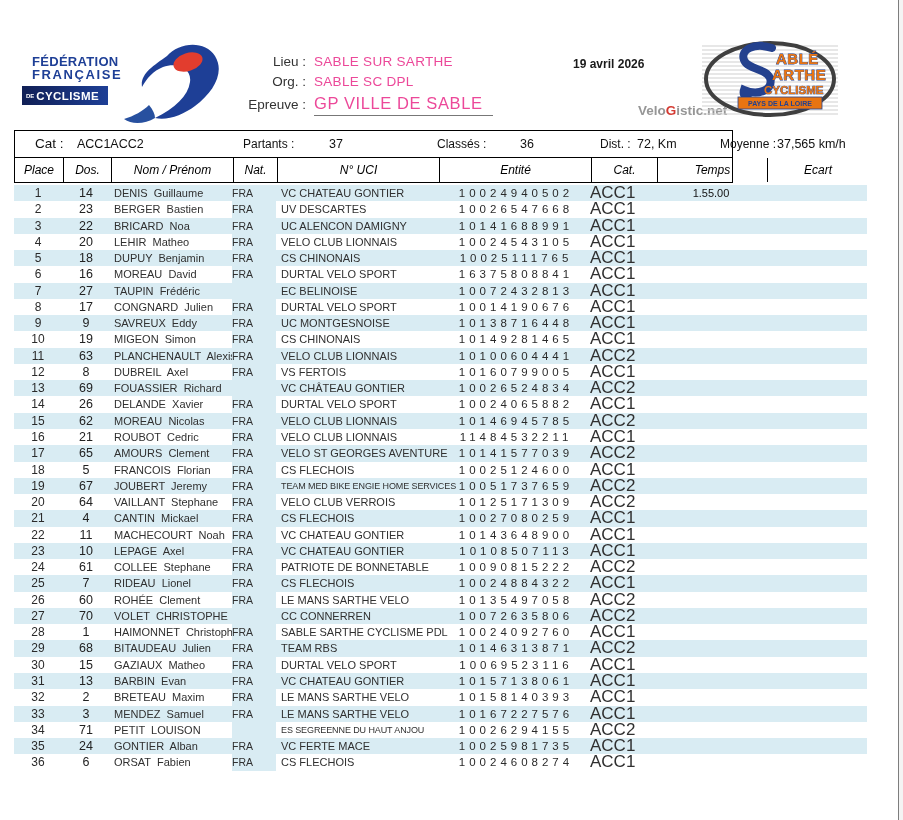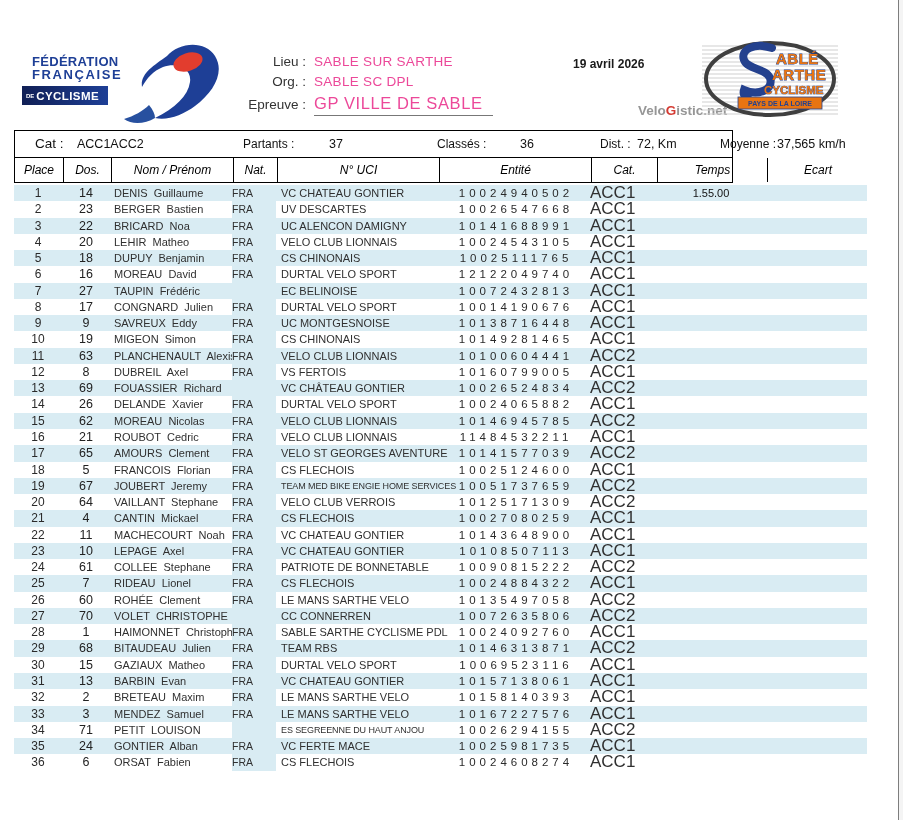--- a/index.html
+++ b/index.html
@@ -199,21 +199,21 @@
       <div class="cell c-cat">ACC1</div>
       <div class="cell c-temps"></div>
       <div class="cell c-ecart"></div>
     </div>
     <div class="grid-row data-row">
       <div class="cell c-place">6</div>
       <div class="cell c-dos">16</div>
       <div class="cell c-name">MOREAU  David</div>
       <div class="cell c-nat">FRA</div>
       <div class="cell c-entity">DURTAL VELO SPORT</div>
-      <div class="cell c-uci">12122049740</div>
+      <div class="cell c-uci">16375808841</div>
       <div class="cell c-cat">ACC1</div>
       <div class="cell c-temps"></div>
       <div class="cell c-ecart"></div>
     </div>
     <div class="grid-row data-row alt">
       <div class="cell c-place">7</div>
       <div class="cell c-dos">27</div>
       <div class="cell c-name">TAUPIN  Frédéric</div>
       <div class="cell c-nat"></div>
       <div class="cell c-entity">EC BELINOISE</div>

